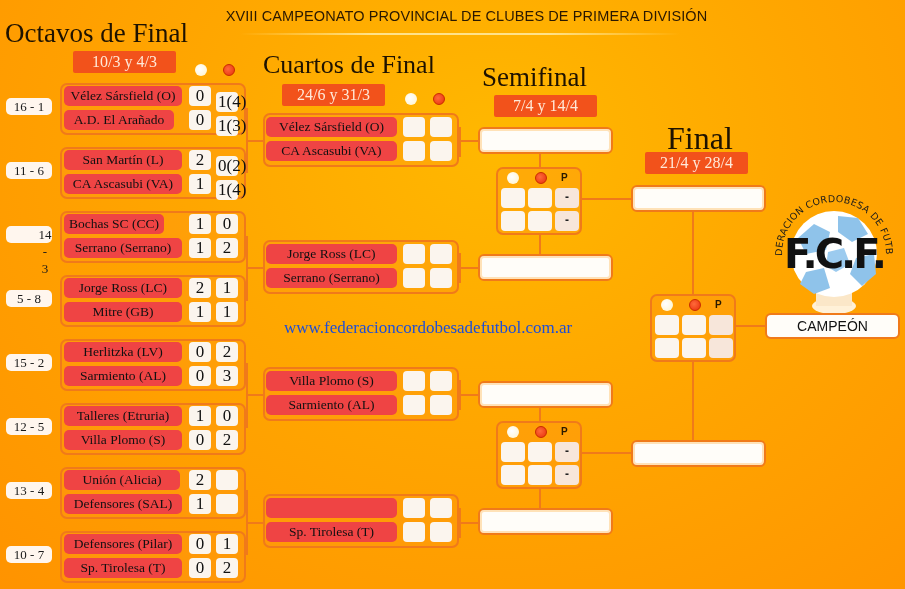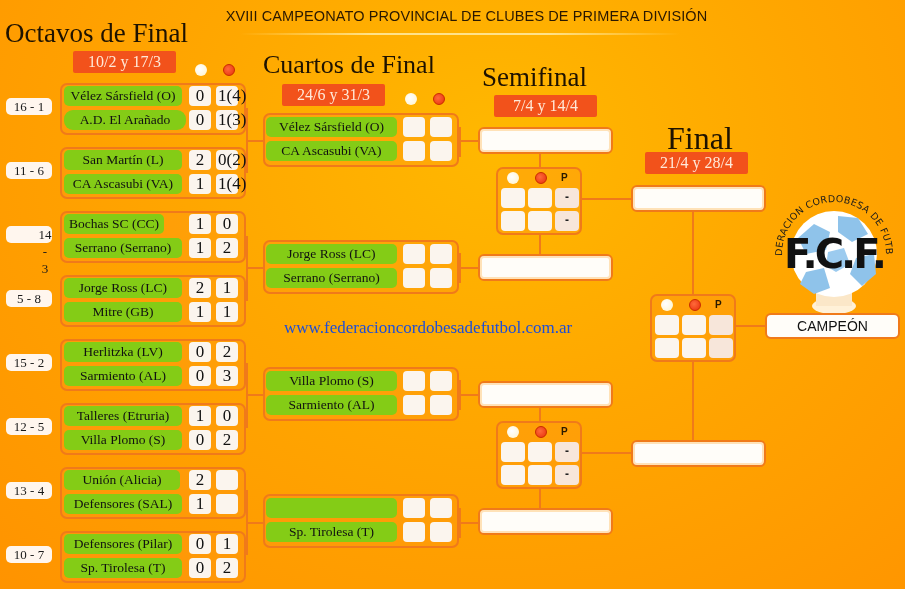--- a/index.html
+++ b/index.html
@@ -30,30 +30,30 @@
   .dot.red { background: radial-gradient(circle at 40% 40%, #ff6a3a, #e8300c); border: 1px solid #c92a00; }
   .seed {
     position: absolute; left: 6px; width: 46px; height: 17px; background: #fff6ee;
     border-radius: 5px; font-family: "Liberation Serif", serif; font-size: 13px;
     text-align: center; line-height: 17px; color: #1a1a1a;
   }
   .match {
     position: absolute; border: 2px solid #f07a1a; border-radius: 7px; background: rgba(255,150,20,0.35);
   }
   .team {
-    position: absolute; background: #84cc16; border-radius: 5px; height: 20px;
+    position: absolute; background: #ef4444; border-radius: 5px; height: 20px;
     font-family: "Liberation Serif", serif; font-size: 13.5px; line-height: 20px;
     text-align: center; color: #111; white-space: nowrap; overflow: hidden;
   }
   .score {
     position: absolute; background: #fbf5ee; border-radius: 4px; height: 20px; width: 22px;
     font-family: "Liberation Serif", serif; font-size: 17px; line-height: 20px; text-align: center;
     color: #111; white-space: nowrap;
   }
-  .score.wide { overflow: visible; text-align: left; padding-left: 2px; }
+  .score.wide { overflow: visible; text-align: left; padding-left: 2px; margin-top: 6px; }
   .slot {
     position: absolute; background: #fffdf9; border-radius: 6px; border: 2px solid #f07a1a;
     box-shadow: inset 0 0 0 2px #ffe2b8;
   }
   .pen-box { position: absolute; border: 2px solid #f07a1a; border-radius: 7px; background: rgba(255,150,20,0.35); }
   .cell { position: absolute; width: 24px; height: 20px; background: #fbf5ee; border-radius: 4px;
     font-family: "Liberation Sans", sans-serif; font-weight: bold; font-size: 12px; text-align: center; line-height: 18px; color: #222; }
   .cell.p { background: #f7e6da; }
   .p-label { position: absolute; font-family: "Liberation Sans", sans-serif; font-weight: bold; font-size: 10px; color: #2a1a00; }
   .line { position: absolute; background: #f07a1a; }
@@ -64,42 +64,42 @@
     font-family: "Liberation Sans", sans-serif; font-size: 14px; line-height: 22px; color: #111;
   }
 </style>
 </head>
 <body>
 
 <div class="top-title">XVIII CAMPEONATO PROVINCIAL DE CLUBES DE PRIMERA DIVISIÓN</div>
 <div class="top-line"></div>
 
 <div class="round-title" style="left:5px;top:18px;font-size:27px;">Octavos de Final</div>
-<div class="date-badge" style="left:73px;top:51px;width:103px;">10/2 y 17/3</div>
+<div class="date-badge" style="left:73px;top:51px;width:103px;">10/3 y 4/3</div>
 <div class="dot white" style="left:195px;top:64px;"></div>
 <div class="dot red" style="left:223px;top:64px;"></div>
 
 <div class="round-title" style="left:263px;top:50px;font-size:26px;">Cuartos de Final</div>
 <div class="date-badge" style="left:282px;top:84px;width:103px;">24/6 y 31/3</div>
 <div class="dot white" style="left:405px;top:93px;"></div>
 <div class="dot red" style="left:433px;top:93px;"></div>
 
 <div class="round-title" style="left:482px;top:62px;font-size:27px;">Semifinal</div>
 <div class="date-badge" style="left:494px;top:95px;width:103px;">7/4 y 14/4</div>
 
 <div class="round-title" style="left:667px;top:120px;font-size:32px;">Final</div>
 <div class="date-badge" style="left:645px;top:152px;width:103px;">21/4 y 28/4</div>
 
 <div id="octavos">
     <div class="seed" style="top: 98px;">16 - 1</div>
     <div class="match" style="left: 60px; top: 83px; width: 186px; height: 52px;"></div>
     <div class="team" style="left: 64px; top: 86px; width: 118px;">Vélez Sársfield (O)</div>
     <div class="score" style="left: 189px; top: 86px;">0</div>
     <div class="score wide" style="left: 216px; top: 86px;">1(4)</div>
-    <div class="team" style="left: 64px; top: 110px; width: 122px; border-radius: 9px;">A.D. El Arañado</div>
+    <div class="team" style="left: 64px; top: 110px; width: 110px;">A.D. El Arañado</div>
     <div class="score" style="left: 189px; top: 110px;">0</div>
     <div class="score wide" style="left: 216px; top: 110px;">1(3)</div>
     <div class="seed" style="top: 162px;">11 - 6</div>
     <div class="match" style="left: 60px; top: 147px; width: 186px; height: 52px;"></div>
     <div class="team" style="left: 64px; top: 150px; width: 118px;">San Martín (L)</div>
     <div class="score" style="left: 189px; top: 150px;">2</div>
     <div class="score wide" style="left: 216px; top: 150px;">0(2)</div>
     <div class="team" style="left: 64px; top: 174px; width: 118px;">CA Ascasubi (VA)</div>
     <div class="score" style="left: 189px; top: 174px;">1</div>
     <div class="score wide" style="left: 216px; top: 174px;">1(4)</div>

